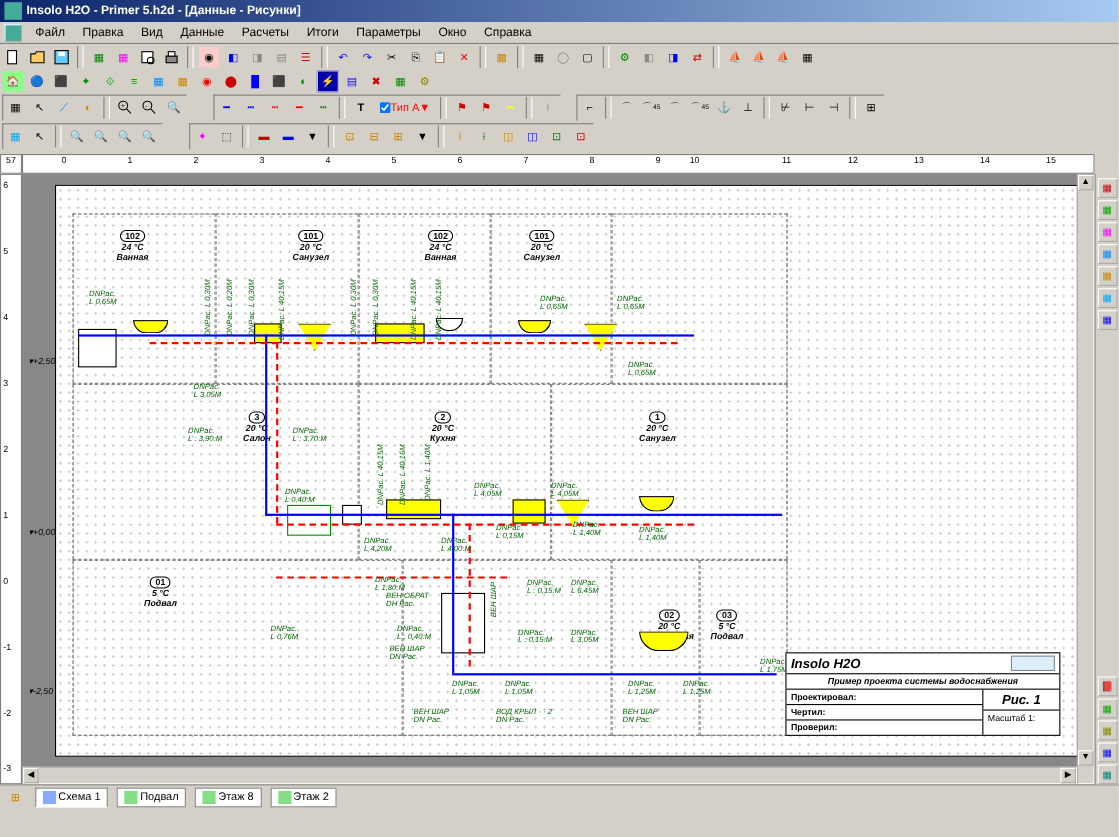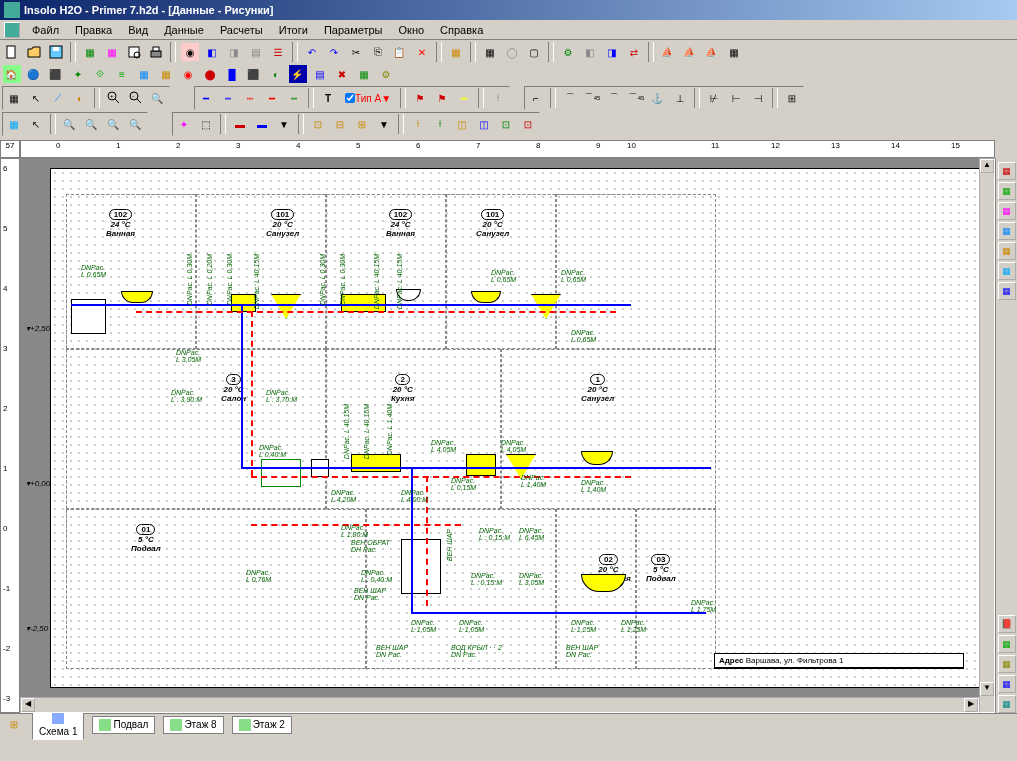--- a/index.html
+++ b/index.html
@@ -17,21 +17,21 @@
     .hruler-tick { position: absolute; top: 0; font-size: 8px; }
     .workspace { display: flex; height: 555px; }
     .vruler { width: 20px; background: #fff; border: 1px solid #808080; position: relative; font-size: 8px; }
     .vruler-tick { position: absolute; left: 2px; font-size: 8px; }
     .canvas-wrap { flex: 1; background: #888; position: relative; overflow: hidden; }
     .canvas-inner { position: absolute; top: 10px; left: 30px; width: 930px; height: 520px; background: #fff; background-image: radial-gradient(circle, #ccc 1px, transparent 1px); background-size: 8px 8px; border: 1px solid #000; }
     .right-panel { width: 22px; background: #d4d0c8; border-left: 1px solid #808080; display: flex; flex-direction: column; align-items: center; gap: 2px; padding-top: 4px; }
     .rp-btn { width: 18px; height: 18px; background: #d4d0c8; border: 1px outset #fff; font-size: 9px; display: flex; align-items: center; justify-content: center; }
     .tabs-row { height: 22px; background: #d4d0c8; display: flex; align-items: center; padding: 0 4px; gap: 8px; border-top: 1px solid #808080; }
     .tab-btn { display: flex; align-items: center; gap: 2px; padding: 2px 6px; background: #fff; border: 1px solid #808080; font-size: 10px; cursor: default; }
-    .tab-btn.active { background: #fff; border-bottom: 1px solid #fff; flex-direction: column; }
+    .tab-btn.active { background: #fff; border-bottom: 1px solid #fff; }
     .tab-ico { width: 12px; height: 12px; background: #8af; }
 
     
     .room-frame { position: absolute; border: 1px dashed #888; }
     .room-label { position: absolute; font-size: 8px; font-weight: bold; font-style: italic; text-align: center; color: #000; }
     .room-label .num { border: 1px solid #000; border-radius: 6px; padding: 0 4px; display: inline-block; font-style: normal; }
     .fixture { position: absolute; background: #ffff00; border: 1px solid #000; }
     .pipe-label { position: absolute; font-size: 7px; font-style: italic; color: #006400; line-height: 1; white-space: nowrap; }
     .pipe-label.v { writing-mode: vertical-rl; transform: rotate(180deg); }
     .line-blue { position: absolute; background: #00f; }
@@ -43,21 +43,21 @@
     .tb-label { font-weight: bold; }
     .scrollbar-v { position: absolute; right: 0; top: 0; bottom: 0; width: 16px; background: #d4d0c8; border: 1px inset #fff; }
     .scrollbar-h { position: absolute; left: 0; right: 16px; bottom: 0; height: 16px; background: #d4d0c8; border: 1px inset #fff; }
     .sb-btn { width: 14px; height: 14px; background: #d4d0c8; border: 1px outset #fff; text-align: center; font-size: 8px; position: absolute; }
   </style>
 </head>
 <body>
 
 <div class="titlebar">
   <div class="titlebar-icon"></div>
-  <span>Insolo H2O - Primer 7.h2d - [Данные - Рисунки]</span>
+  <span>Insolo H2O - Primer 5.h2d - [Данные - Рисунки]</span>
 </div>
 
 <div class="menubar">
   <span style="width:16px;height:16px;background:#4a9;margin-right:4px;border:1px outset #fff"></span>
   <span class="menu-item">Файл</span>
   <span class="menu-item">Правка</span>
   <span class="menu-item">Вид</span>
   <span class="menu-item">Данные</span>
   <span class="menu-item">Расчеты</span>
   <span class="menu-item">Итоги</span>
@@ -397,21 +397,48 @@
           <div class="pipe-label v" style="left: 288px; top: 85px;">DNРас. L 0,30M</div>
           <div class="pipe-label v" style="left: 322px; top: 85px;">DNРас. L 40,15M</div>
           <div class="pipe-label v" style="left: 345px; top: 85px;">DNРас. L 40,15M</div>
           <div class="pipe-label v" style="left: 292px; top: 235px;">DNРас. L 40,15M</div>
           <div class="pipe-label v" style="left: 312px; top: 235px;">DNРас. L 40,15M</div>
           <div class="pipe-label v" style="left: 335px; top: 235px;">DNРас. L 1,40M</div>
           <div class="pipe-label v" style="left: 395px; top: 360px;">ВЕН ШАР</div>
         </div>
 
       <div class="title-block">
-        <div class="tb-row"><span class="tb-label">Адрес</span>&nbsp;<span>Варшава, ул. Фильтрова 1</span></div>
+        <div class="tb-row big">
+            <span>Insolo H2O</span>
+            <span style="margin-left:auto;width:40px;height:14px;background:#def;border:1px solid #888"></span>
+          </div>
+        <div class="tb-row" style="font-style:italic;font-weight:bold;justify-content:center">
+            <span>Пример проекта системы водоснабжения</span>
+          </div>
+        <div style="display:flex">
+          <div style="flex:1">
+            <div class="tb-row">
+                <span class="tb-label">Проектировал:</span>
+              </div>
+            <div class="tb-row">
+                <span class="tb-label">Чертил:</span>
+              </div>
+            <div class="tb-row" style="border-bottom:none">
+                <span class="tb-label">Проверил:</span>
+              </div>
+          </div>
+          <div style="width:70px;border-left:1px solid #000">
+            <div class="tb-row big" style="justify-content:center">
+                <span>Рис. 1</span>
+              </div>
+            <div class="tb-row" style="border-bottom:none">
+                <span>Масштаб 1:</span>
+              </div>
+          </div>
+        </div>
       </div>
 
     </div>
     <div class="scrollbar-v">
       <div class="sb-btn" style="top:0">▲</div>
       <div class="sb-btn" style="bottom:16px">▼</div>
     </div>
     <div class="scrollbar-h">
       <div class="sb-btn" style="left:0">◀</div>
       <div class="sb-btn" style="right:0">▶</div>

